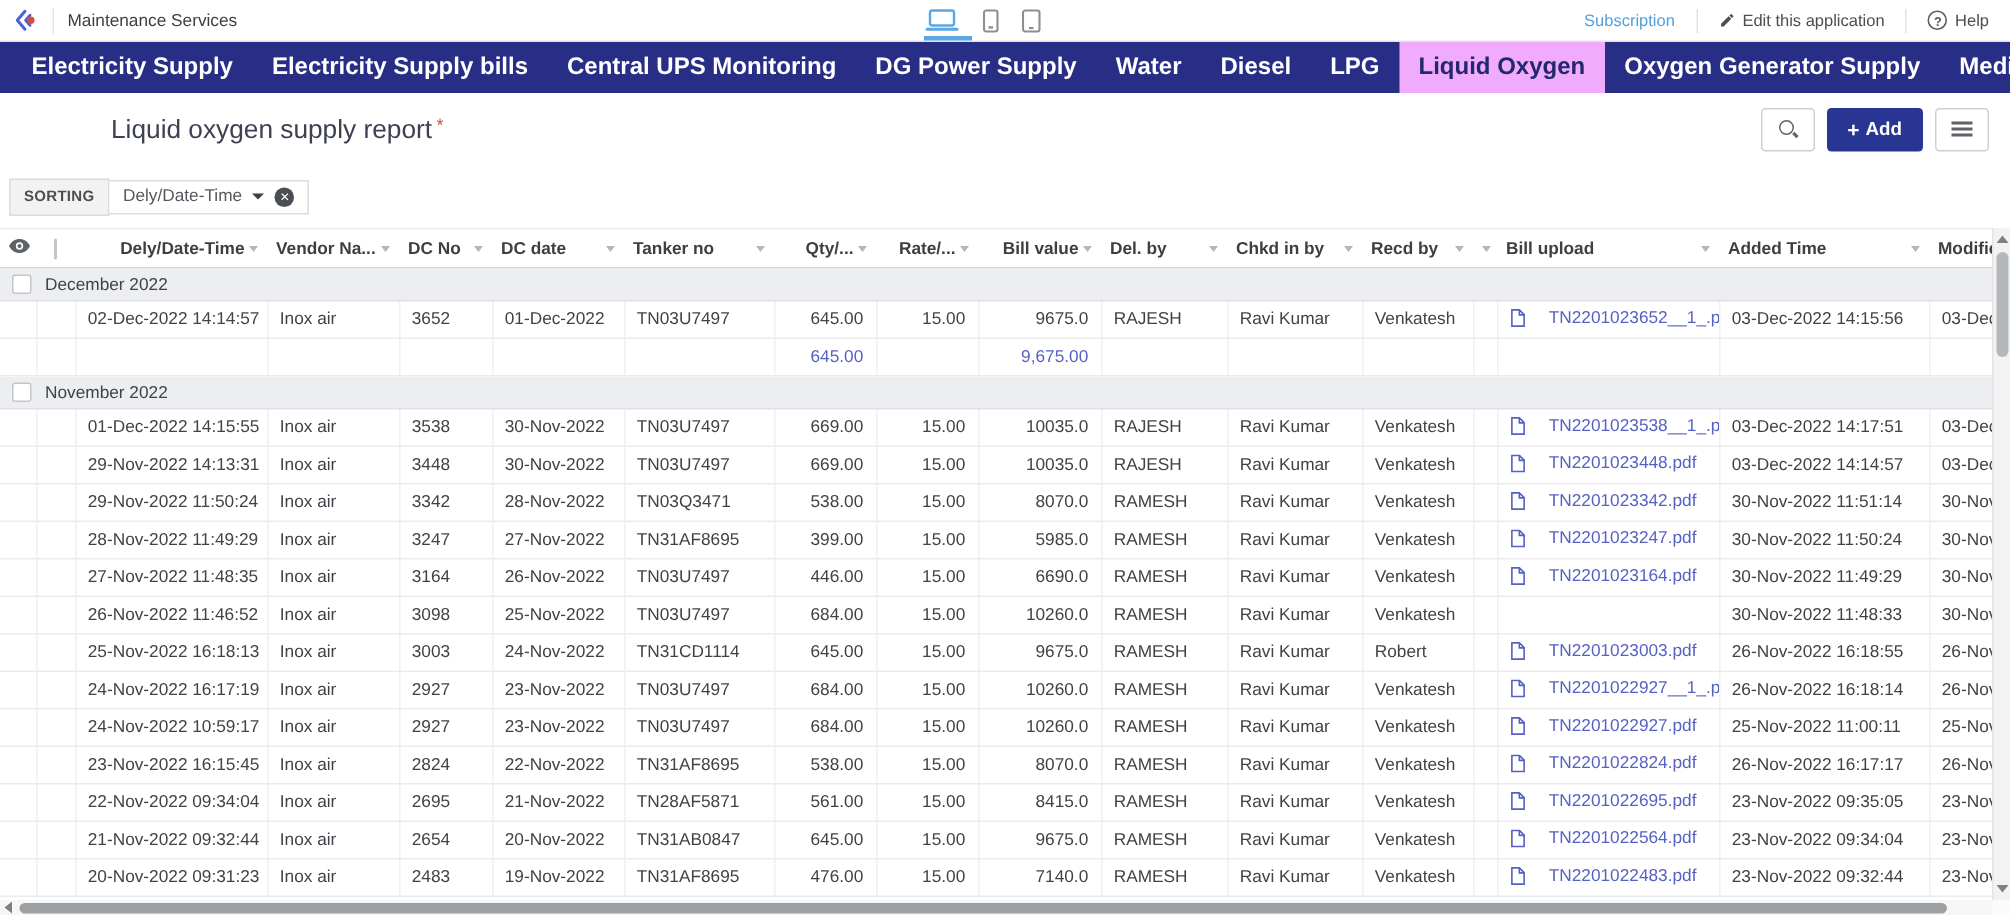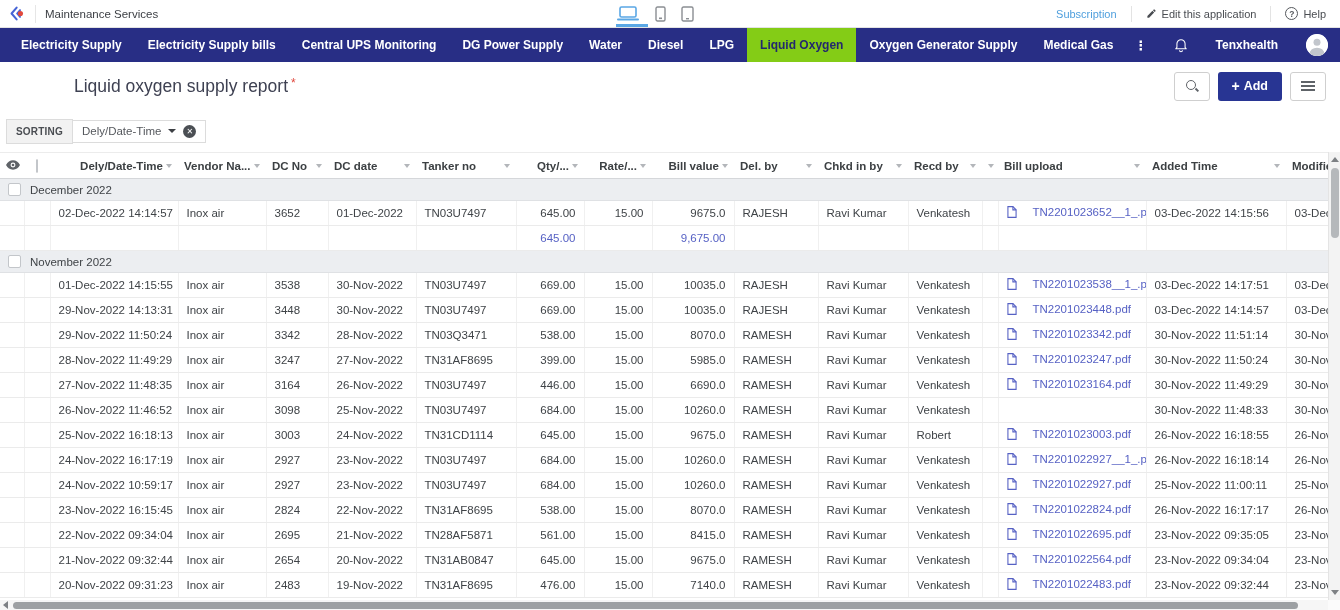--- a/index.html
+++ b/index.html
@@ -19,23 +19,23 @@
   .tb-item { font-size:11px; color:#4a4d52; display:flex; align-items:center; gap:5px;
     padding:0 14px; height:16px; border-left:1px solid #e3e3e3; cursor:pointer; }
   .tb-item:first-child { border-left:none; }
   .link-blue { color:#4f9fdd; }
   .help-circ { width:13px; height:13px; border:1.3px solid #55585d; border-radius:50%;
     font-size:8.5px; color:#55585d; display:flex; align-items:center; justify-content:center; font-weight:bold; }
 
   
   .navbar { height:34px; background:#282e85; display:flex; align-items:stretch; }
   .nav-tabs { display:flex; align-items:stretch; padding-left:8px; }
-  .nav-tab { color:#fff; font-size:12px; font-weight:bold; padding:0 13px; display:flex;
+  .nav-tab { color:#fff; font-size:16px; font-weight:bold; padding:0 13px; display:flex;
     align-items:center; cursor:pointer; white-space:nowrap; }
-  .nav-tab.active { background:#84cc16; color:#23286e; }
+  .nav-tab.active { background:#f0abfc; color:#23286e; }
   .nav-kebab { color:#fff; font-size:13px; font-weight:bold; display:flex; align-items:center;
     padding:0 8px; cursor:pointer; font-family:"DejaVu Sans", sans-serif; }
   .nav-right { margin-left:auto; display:flex; align-items:center; gap:28px; padding-right:12px; }
   .user-name { color:#fff; font-size:12px; font-weight:bold; }
   .avatar { width:22px; height:22px; border-radius:50%; background:#fff; overflow:hidden; cursor:pointer; }
 
   
   .page-head { height:48px; display:flex; align-items:center; padding:0 14px 0 26px; }
   .page-title { font-size:17.5px; color:#3e4152;margin-left:48px; }
   .req-mark { color:#e0483e; font-size:12px; vertical-align:top; margin-left:3px; }

